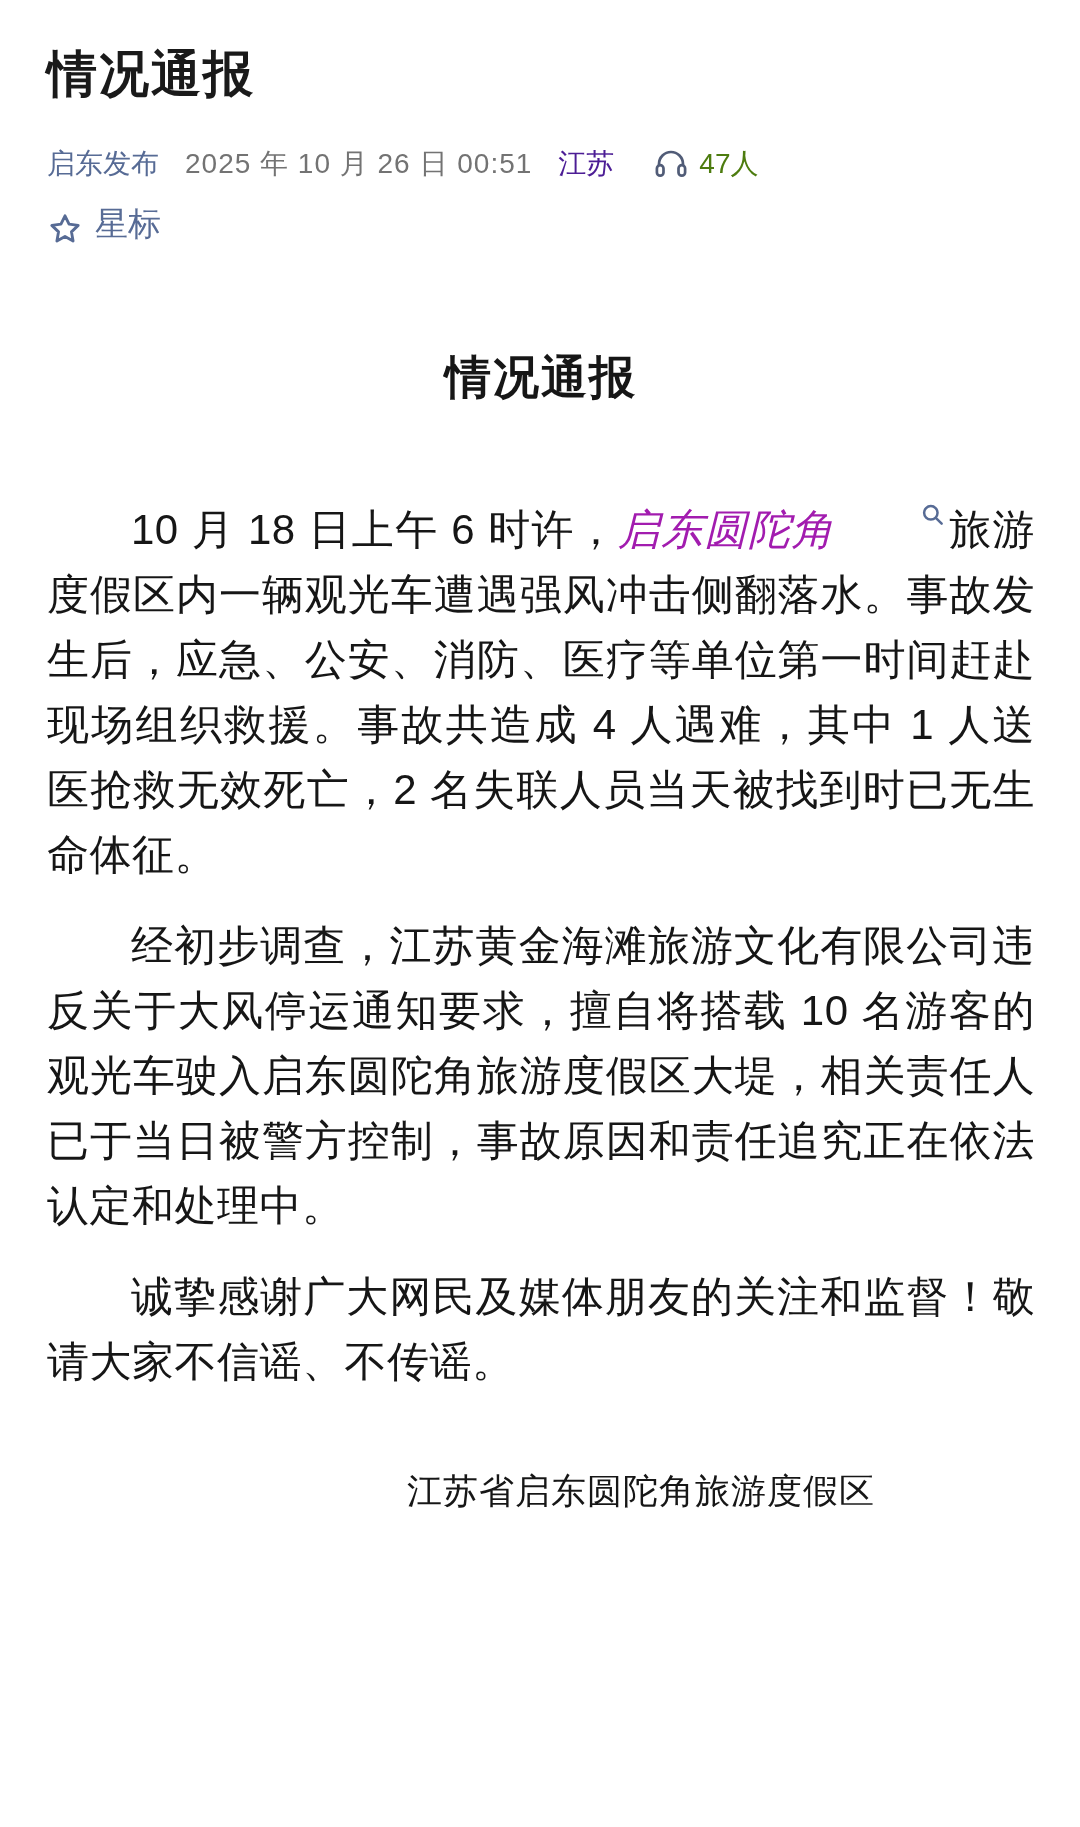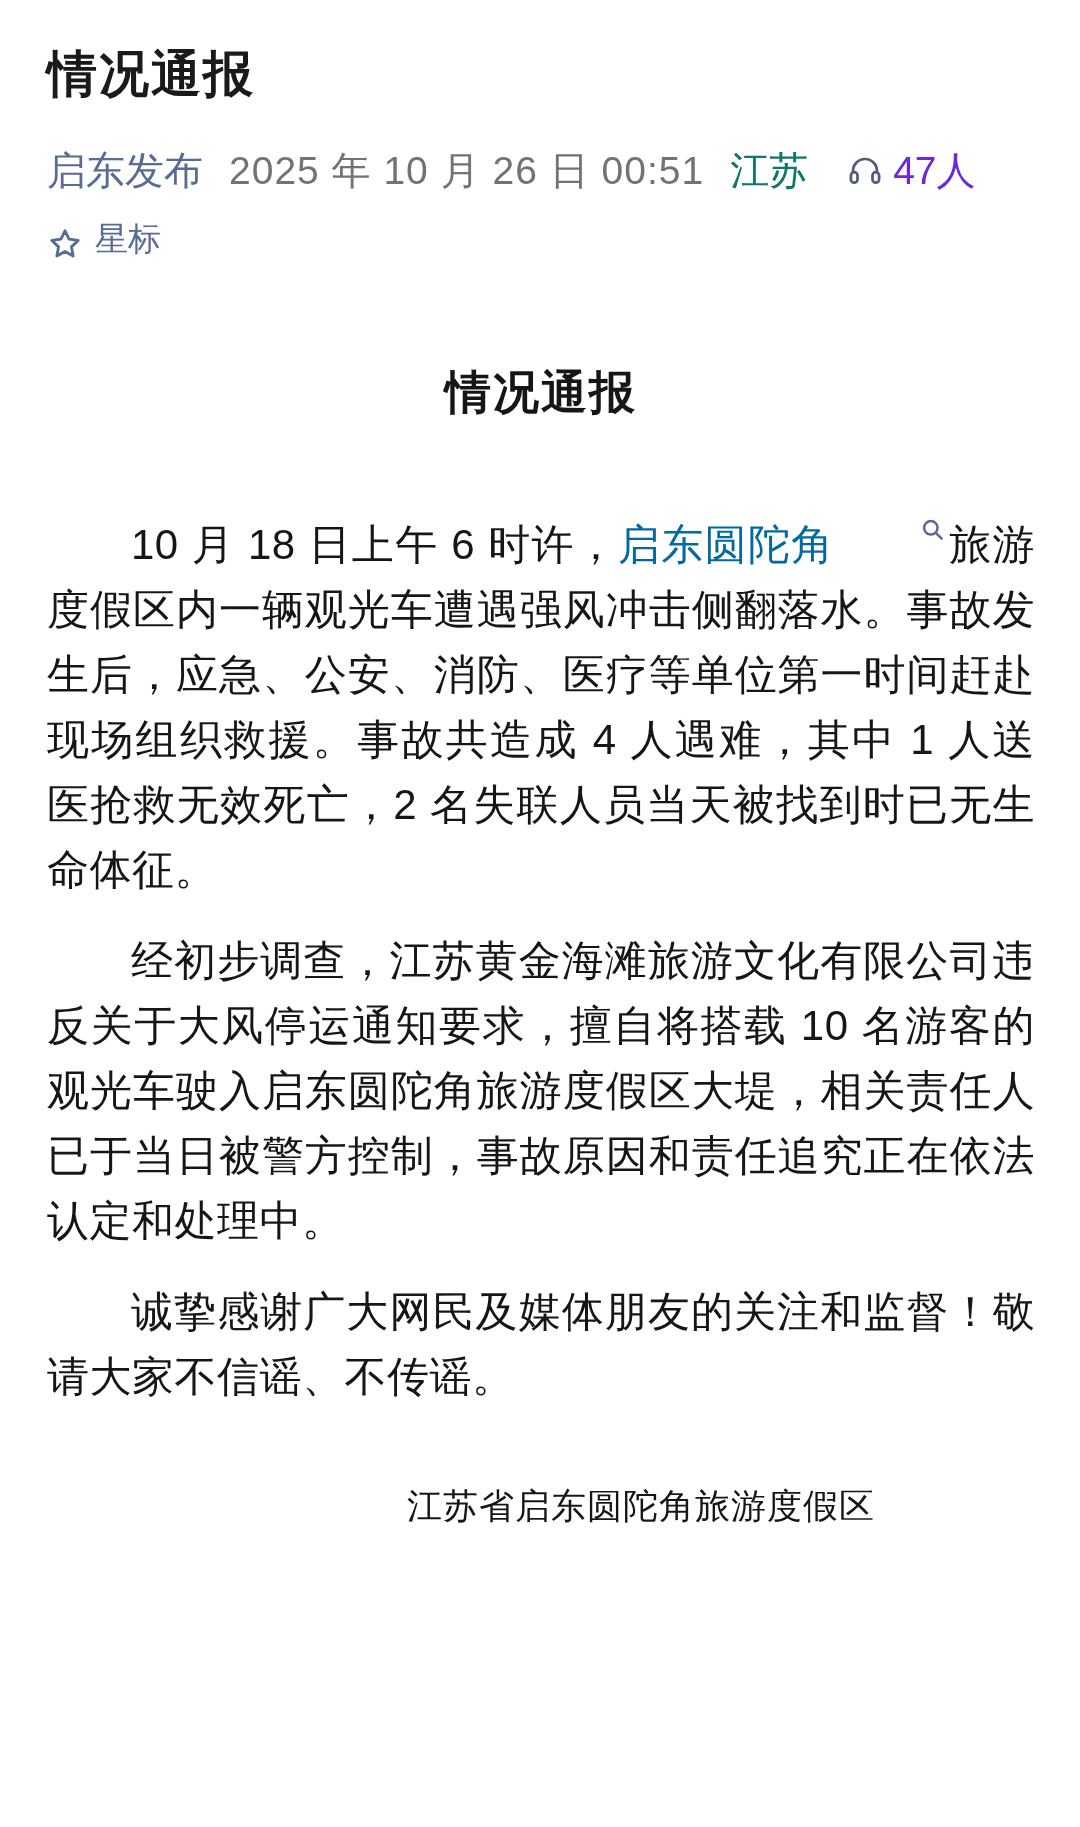--- a/index.html
+++ b/index.html
@@ -21,28 +21,28 @@
     font-weight: 700;
     letter-spacing: 2px;
     color: #1a1a1a;
     line-height: 1.2;
   }
 
   .meta-row {
     margin: 42px 47px 0 47px;
     display: flex;
     align-items: center;
-    font-size: 39px;
+    font-size: 28px;
     line-height: 1.3;
     white-space: nowrap;
   }
   .account-name { color: #576b95; margin-right: 26px; text-decoration: none; cursor: pointer; }
   .pub-time { color: #737373; letter-spacing: 1px; margin-right: 26px; }
-  .pub-region { color: #0f766e; margin-right: 38px; }
-  .listen { display: inline-flex; align-items: center; color: #6d28d9; cursor: pointer; }
+  .pub-region { color: #4c1d95; margin-right: 38px; }
+  .listen { display: inline-flex; align-items: center; color: #4d7c0f; cursor: pointer; }
   .listen svg { margin-right: 9px; display: block; }
 
   .star-row {
     margin: 20px 47px 0 47px;
     display: inline-flex;
     align-items: flex-end;
     color: #576b95;
     font-size: 33px;
     cursor: pointer;
   }
@@ -62,21 +62,21 @@
   .article p {
     margin: 0 0 26px 0;
     font-size: 42px;
     line-height: 65px;
     text-align: justify;
     text-indent: 2em;
     color: #161616;
     letter-spacing: 0.5px;
   }
 
-  .inline-link { color: #0369a1; text-decoration: none; cursor: pointer; white-space: nowrap; }
+  .inline-link { color: #a21caf; text-decoration: none; cursor: pointer; white-space: nowrap; font-style: italic; }
   .search-sup {
     display: inline-block;
     position: relative;
     top: -16px;
     margin: 0 2px 0 2px;
     line-height: 0;
   }
 
   .signature { margin-top: 74px; text-align: right; padding-right: 160px; color: #161616; }
   .signature-org { font-size: 35px; letter-spacing: 1px; }

